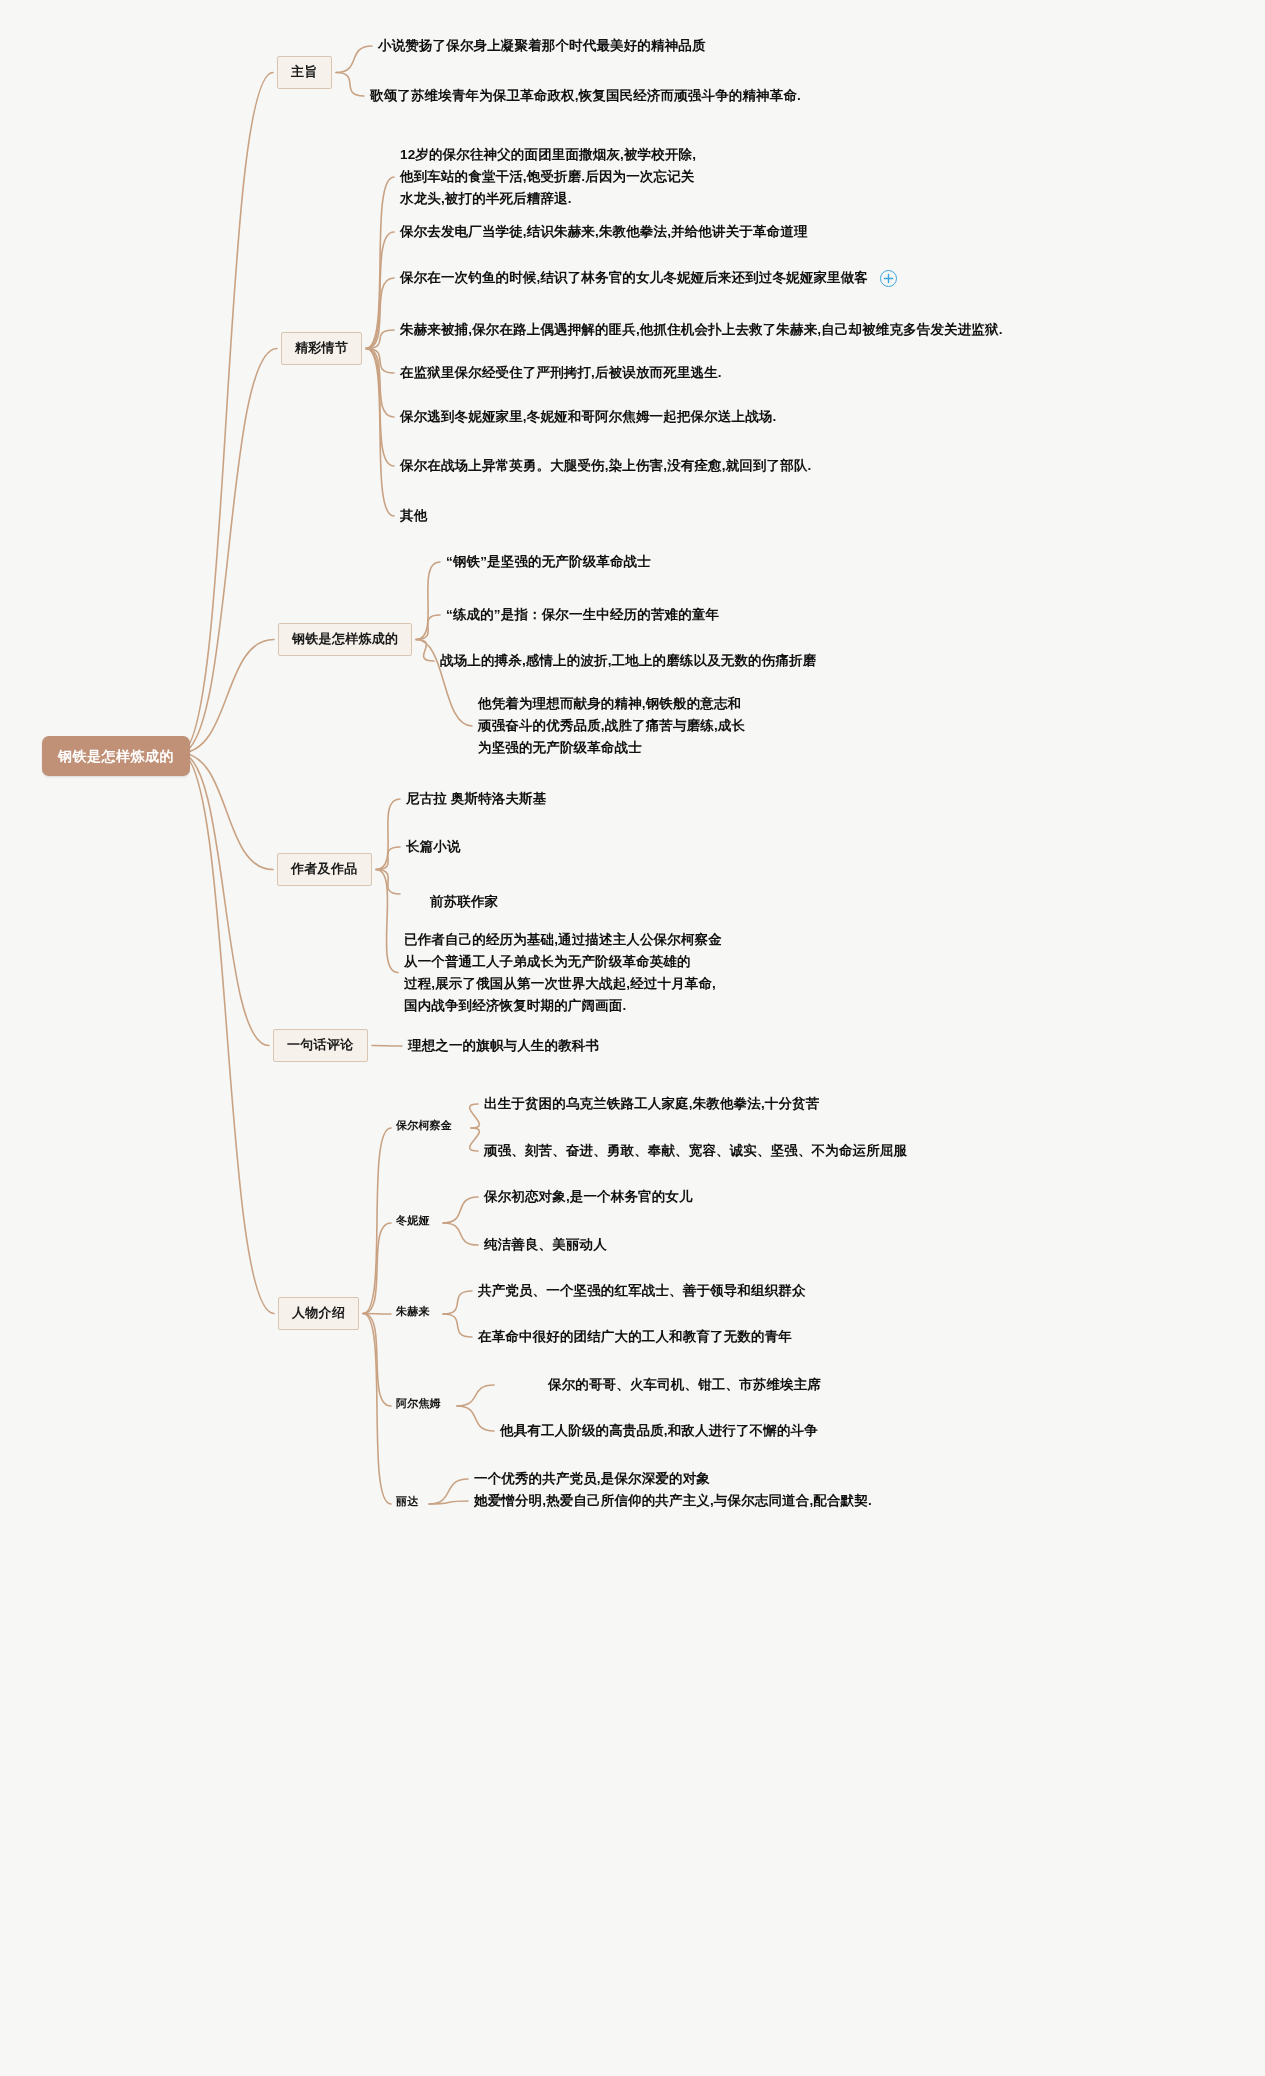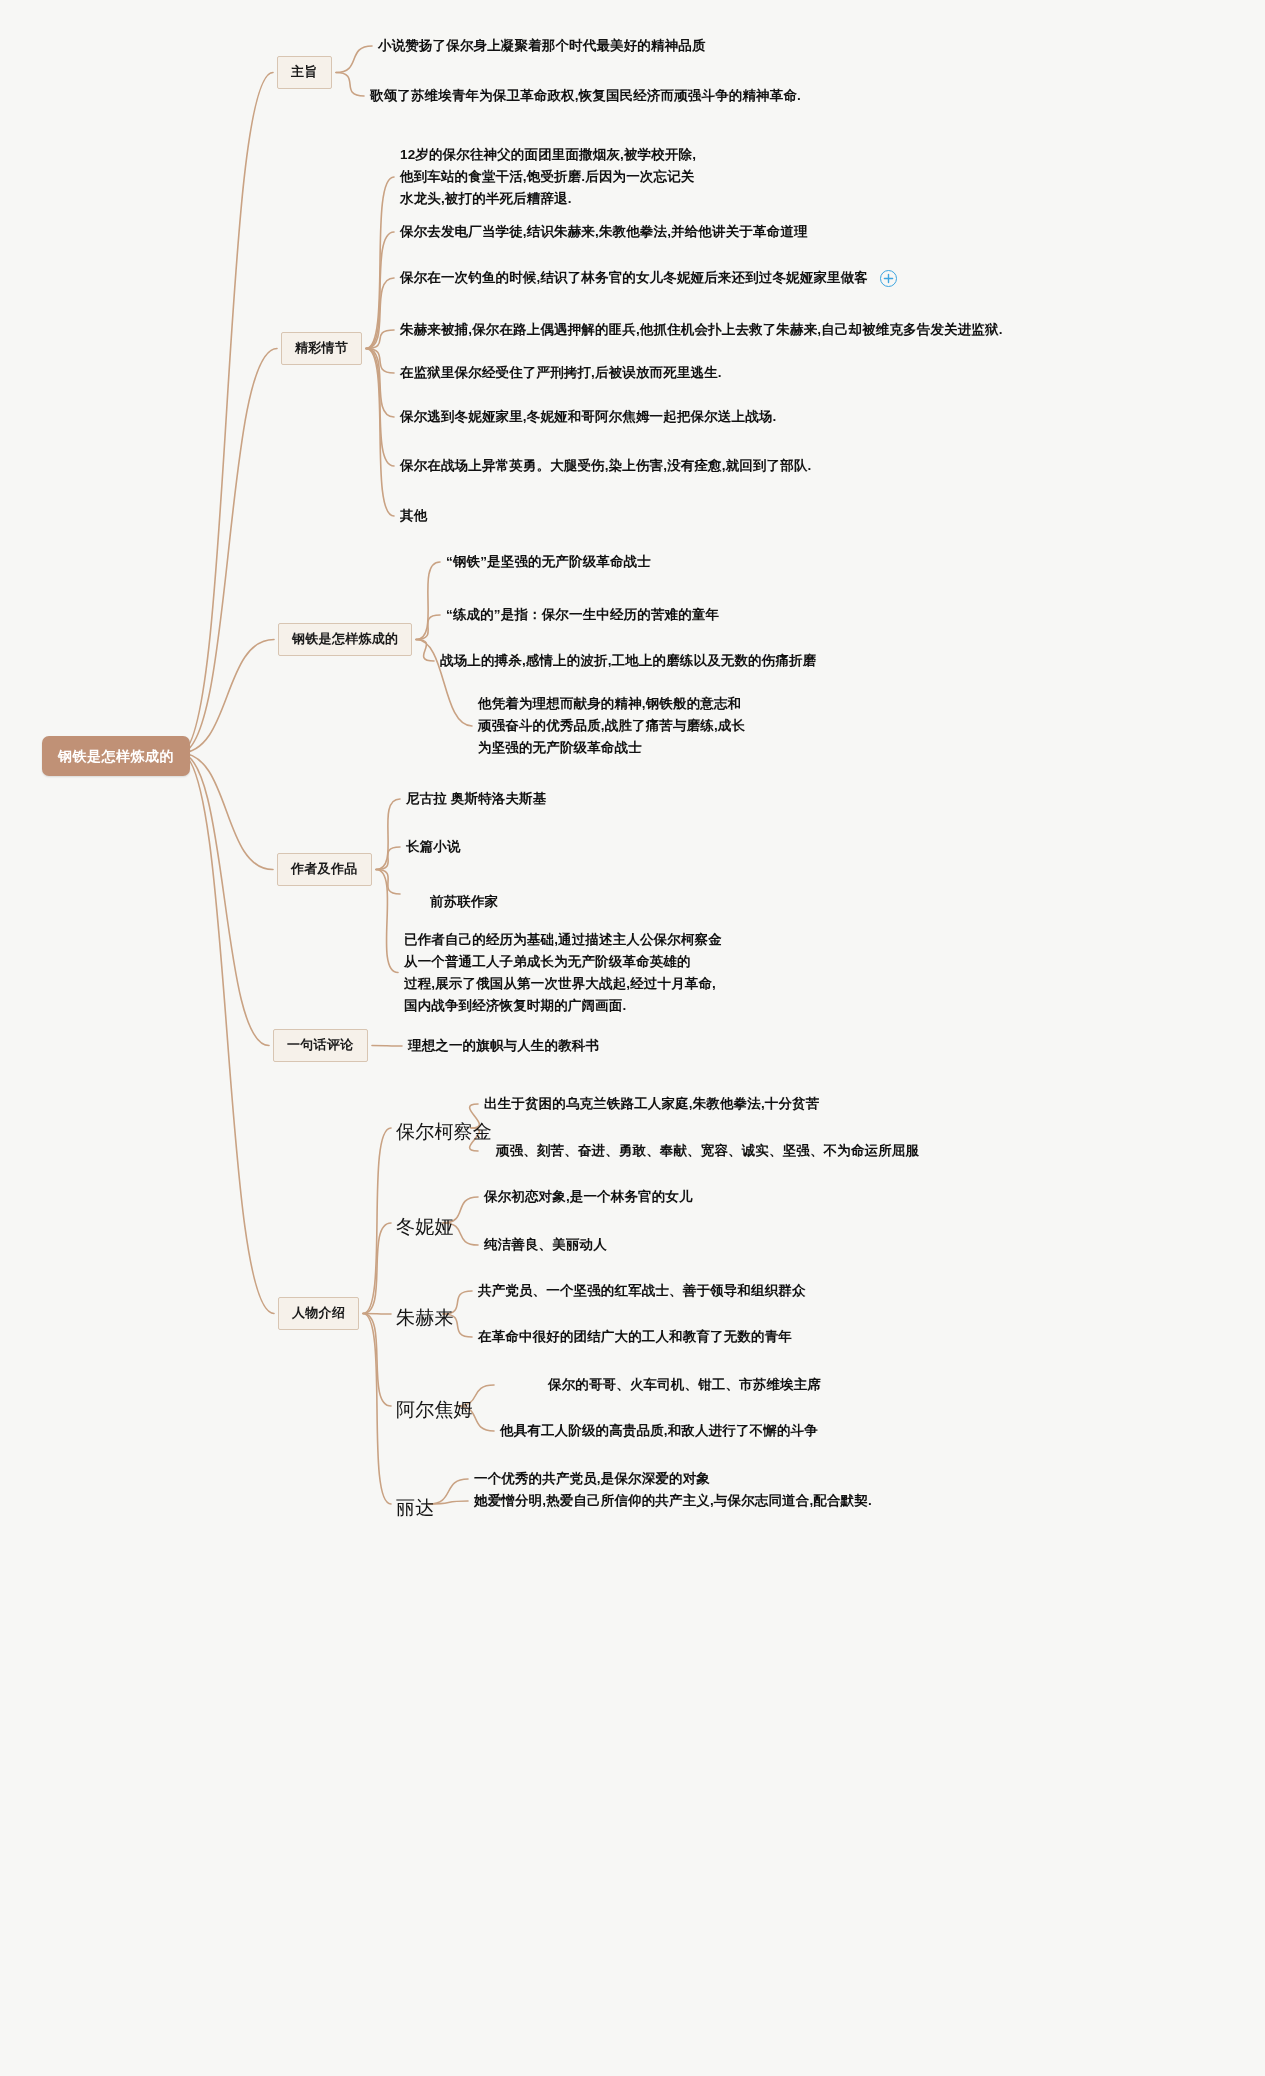--- a/index.html
+++ b/index.html
@@ -45,22 +45,22 @@
     border-radius: 2px;
     color: #1a1a1a;
     font-weight: bold;
     font-size: 13px;
     padding: 6px 13px;
     letter-spacing: 0.3px;
   }
   
   .l2 {
     color: #141414;
-    font-weight: normal;
-    font-size: 19px;
+    font-weight: bold;
+    font-size: 11px;
     letter-spacing: 0.2px;
   }
   
   .leaf {
     color: #111111;
     font-weight: bold;
     font-size: 13.5px;
     letter-spacing: 0.15px;
   }
   .leaf.multi { line-height: 1.62; }
@@ -159,21 +159,21 @@
       <div class="node leaf" style="left: 430px; top: 884px; margin-top: 8px;">前苏联作家</div>
       <div class="node leaf multi" style="left: 404px; top: 929px;">已作者自己的经历为基础,通过描述主人公保尔柯察金
 从一个普通工人子弟成长为无产阶级革命英雄的
 过程,展示了俄国从第一次世界大战起,经过十月革命,
 国内战争到经济恢复时期的广阔画面.</div>
       <div class="node l1" style="left: 273px; top: 1029px;">一句话评论</div>
       <div class="node leaf" style="left: 408px; top: 1036px;">理想之一的旗帜与人生的教科书</div>
       <div class="node l1" style="left: 278px; top: 1297px;">人物介绍</div>
       <div class="node l2" style="left: 396px; top: 1118px;">保尔柯察金</div>
       <div class="node leaf" style="left: 484px; top: 1094px;">出生于贫困的乌克兰铁路工人家庭,朱教他拳法,十分贫苦</div>
-      <div class="node leaf" style="left: 496px; top: 1141px;">顽强、刻苦、奋进、勇敢、奉献、宽容、诚实、坚强、不为命运所屈服</div>
+      <div class="node leaf" style="left: 484px; top: 1141px;">顽强、刻苦、奋进、勇敢、奉献、宽容、诚实、坚强、不为命运所屈服</div>
       <div class="node l2" style="left: 396px; top: 1213px;">冬妮娅</div>
       <div class="node leaf" style="left: 484px; top: 1187px;">保尔初恋对象,是一个林务官的女儿</div>
       <div class="node leaf" style="left: 484px; top: 1235px;">纯洁善良、美丽动人</div>
       <div class="node l2" style="left: 396px; top: 1304px;">朱赫来</div>
       <div class="node leaf" style="left: 478px; top: 1281px;">共产党员、一个坚强的红军战士、善于领导和组织群众</div>
       <div class="node leaf" style="left: 478px; top: 1327px;">在革命中很好的团结广大的工人和教育了无数的青年</div>
       <div class="node l2" style="left: 396px; top: 1396px;">阿尔焦姆</div>
       <div class="node leaf" style="left: 500px; top: 1375px; margin-left: 48px;">保尔的哥哥、火车司机、钳工、市苏维埃主席</div>
       <div class="node leaf" style="left: 500px; top: 1421px;">他具有工人阶级的高贵品质,和敌人进行了不懈的斗争</div>
       <div class="node l2" style="left: 396px; top: 1494px;">丽达</div>

